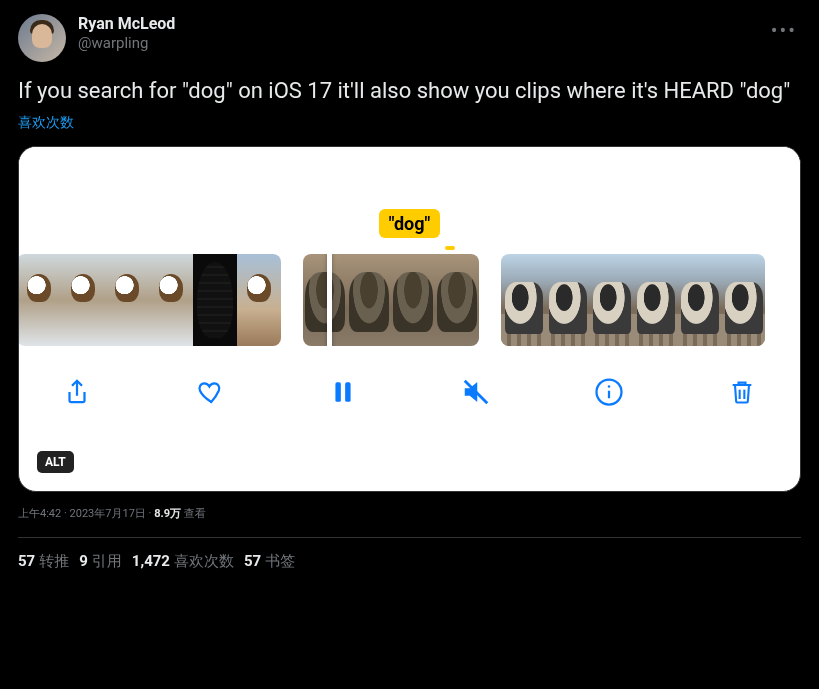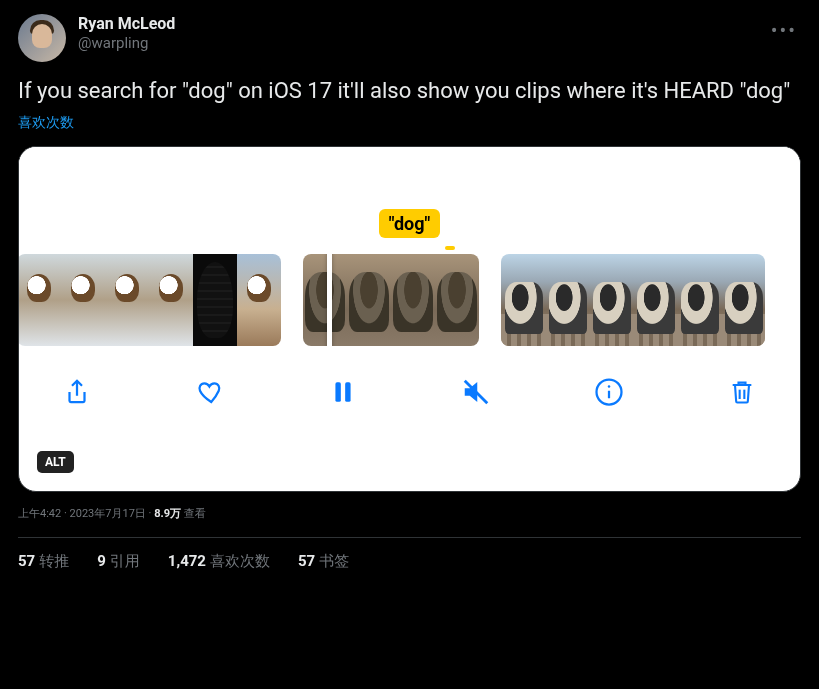--- a/index.html
+++ b/index.html
@@ -215,21 +215,21 @@
     color: #e7e9ea;
     font-weight: 700;
   }
   .divider {
     height: 1px;
     background: #2f3336;
     margin: 16px 0 14px 0;
   }
   .stats {
     display: flex;
-    gap: 28px;
+    gap: 10px;
     color: #71767b;
     font-size: 15px;
   }
   .stats .num {
     color: #e7e9ea;
     font-weight: 700;
     margin-right: 4px;
   }
   .stat-item { cursor: pointer; }
 </style>

